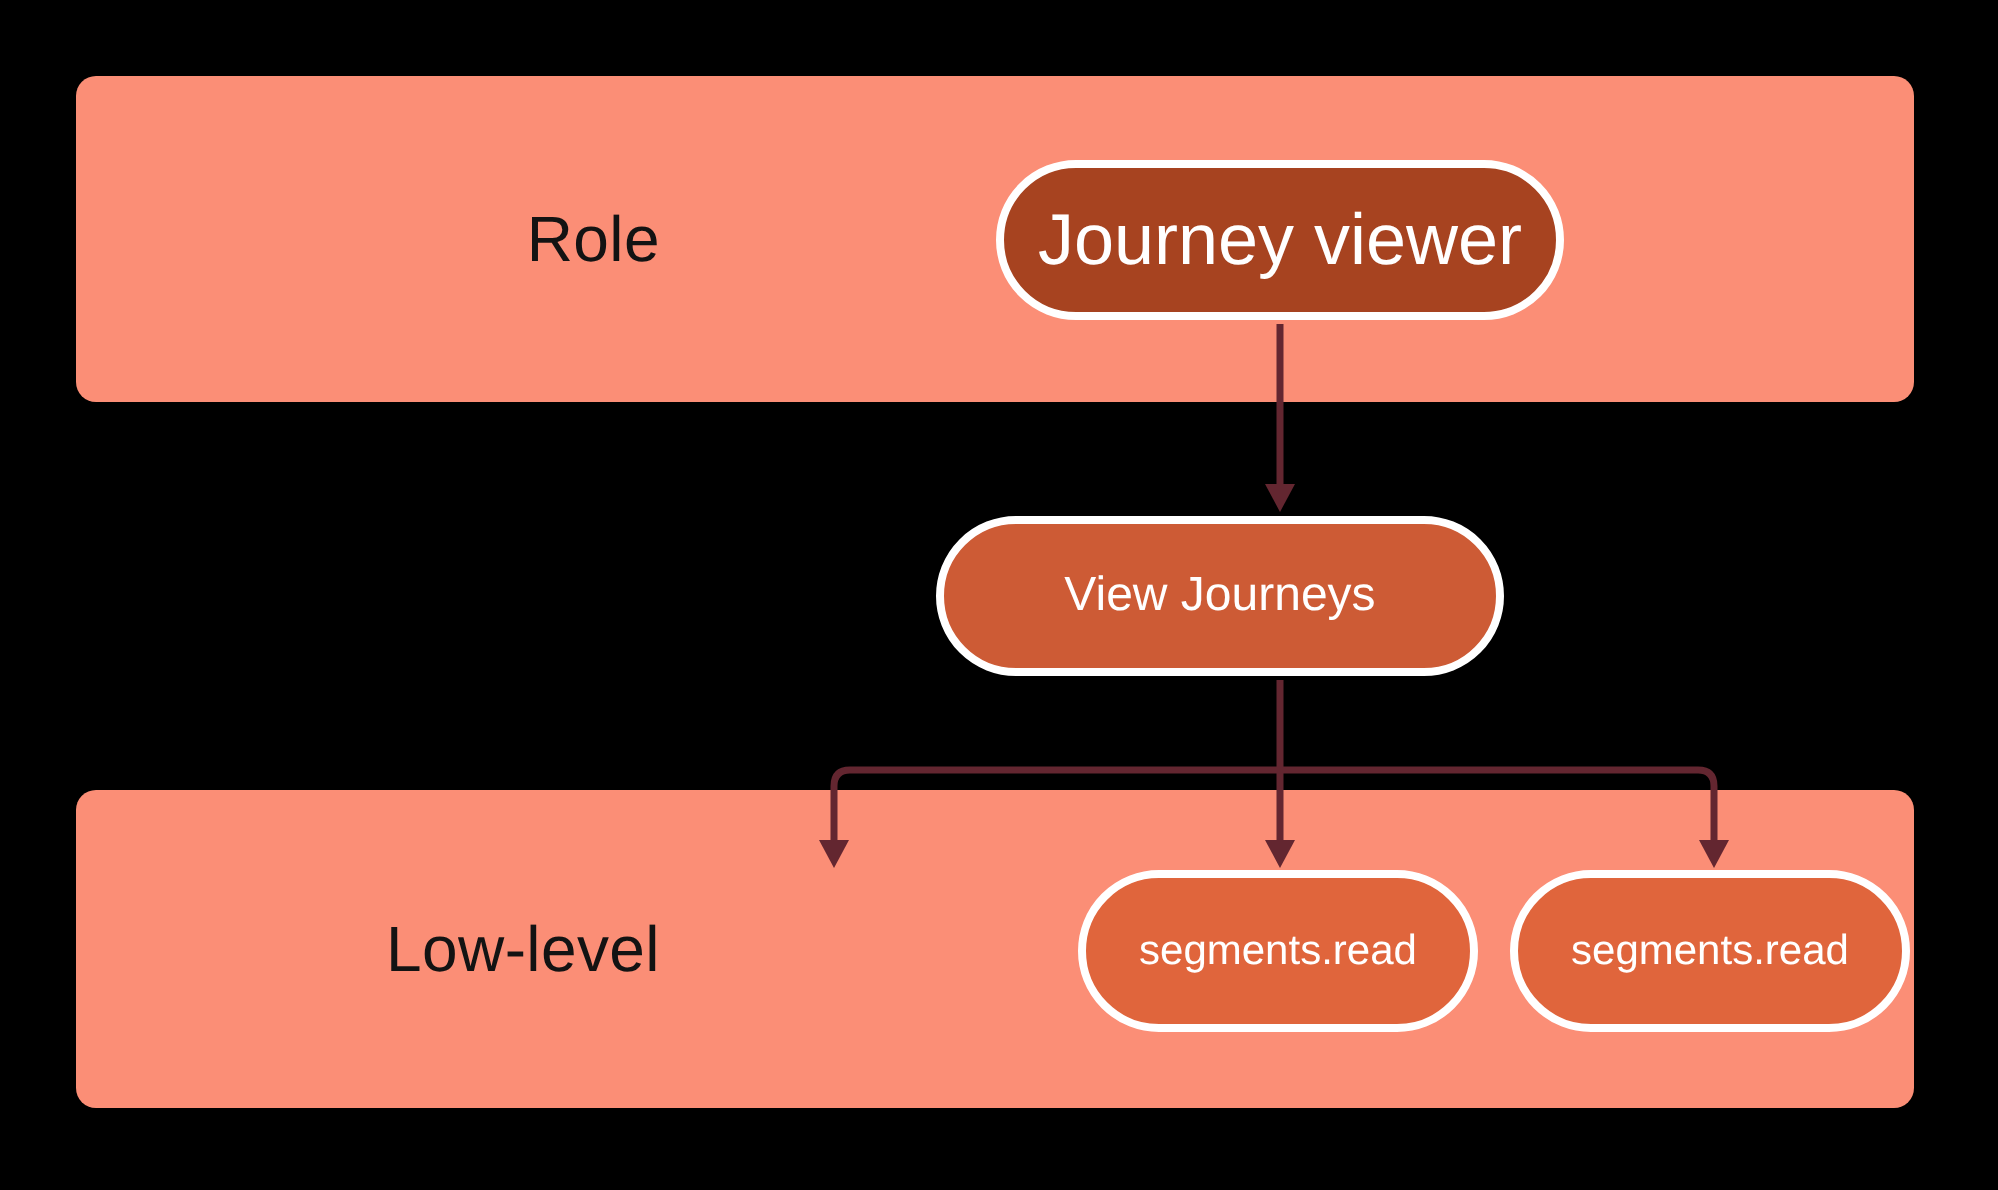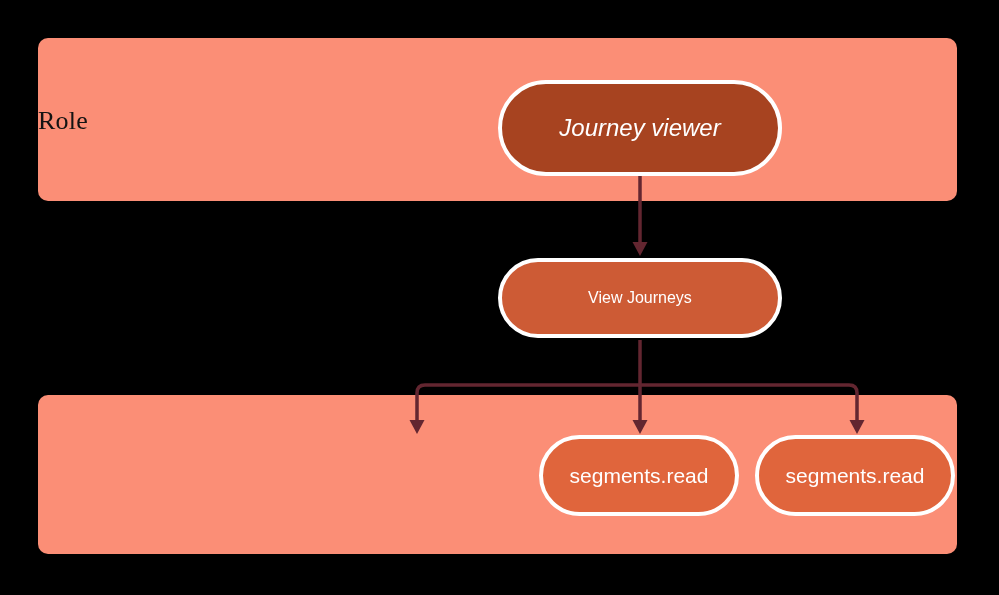--- a/index.html
+++ b/index.html
@@ -25,50 +25,48 @@
   .band--role { top: 38px;  height: 163px; }
   .band--high { top: 217px; height: 161px; }
   .band--low  { top: 395px; height: 159px; }
 
   .band-label {
     position: absolute;
     left: 0;
     top: 50%;
     transform: translateY(-50%);
     width: 292px;
-    text-align: left;
+    text-align: right;
     color: var(--band-text, #131313);
-    font-size: 26px;
+    font-size: 32px;
     line-height: 45px;
     letter-spacing: 0.2px;
-    font-family: Liberation Serif, serif;
   }
   .band-label span { display: block; }
 
   .pill {
     position: absolute;
     display: flex;
     align-items: center;
     justify-content: center;
     box-sizing: border-box;
     border: 4px solid var(--node-border, #fff);
     border-radius: 999px;
     color: var(--node-text, #fff);
     text-align: center;
     z-index: 3;
   }
   .pill--role {
-    left: 498px; top: 80px; width: 284px; height: 96px;
-    font-size: 24px;
+    left: 498px; top: 80px; width: 284px; height: 80px;
+    font-size: 36px;
     background: var(--role-node-fill, #a74320);
-    font-style: italic;
   }
   .pill--high {
-    left: 498px; top: 258px; width: 284px; height: 80px;
-    font-size: 16px;
+    left: 468px; top: 258px; width: 284px; height: 80px;
+    font-size: 24px;
     background: var(--high-node-fill, #cd5b35);
   }
   .pill--low {
     top: 435px; width: 200px; height: 81px;
     font-size: 21px;
     background: var(--low-node-fill, #e0653c);
   }
   .pill--low1 { left: 318px; }
   .pill--low2 { left: 539px; text-align: right; }
   .pill--low3 { left: 755px; }
@@ -97,20 +95,21 @@
 
   <div class="band band--role">
     <div class="band-label">
       <span>Role</span>
     </div>
   </div>
 
 
   <div class="band band--low">
     <div class="band-label">
+      <span>Low-level</span>
     </div>
   </div>
 
   <svg class="arrows" viewBox="0 0 999 595" xmlns="http://www.w3.org/2000/svg">
     <path class="line" d="M640 162 L640 243"></path>
     <polygon class="head" points="632.5,242 647.5,242 640,256"></polygon>
 
     <path class="line" d="M640 340 L640 421"></path>
     <path class="line" d="M417 421 L417 393 Q417 385 425 385 L849 385 Q857 385 857 393 L857 421"></path>
 

